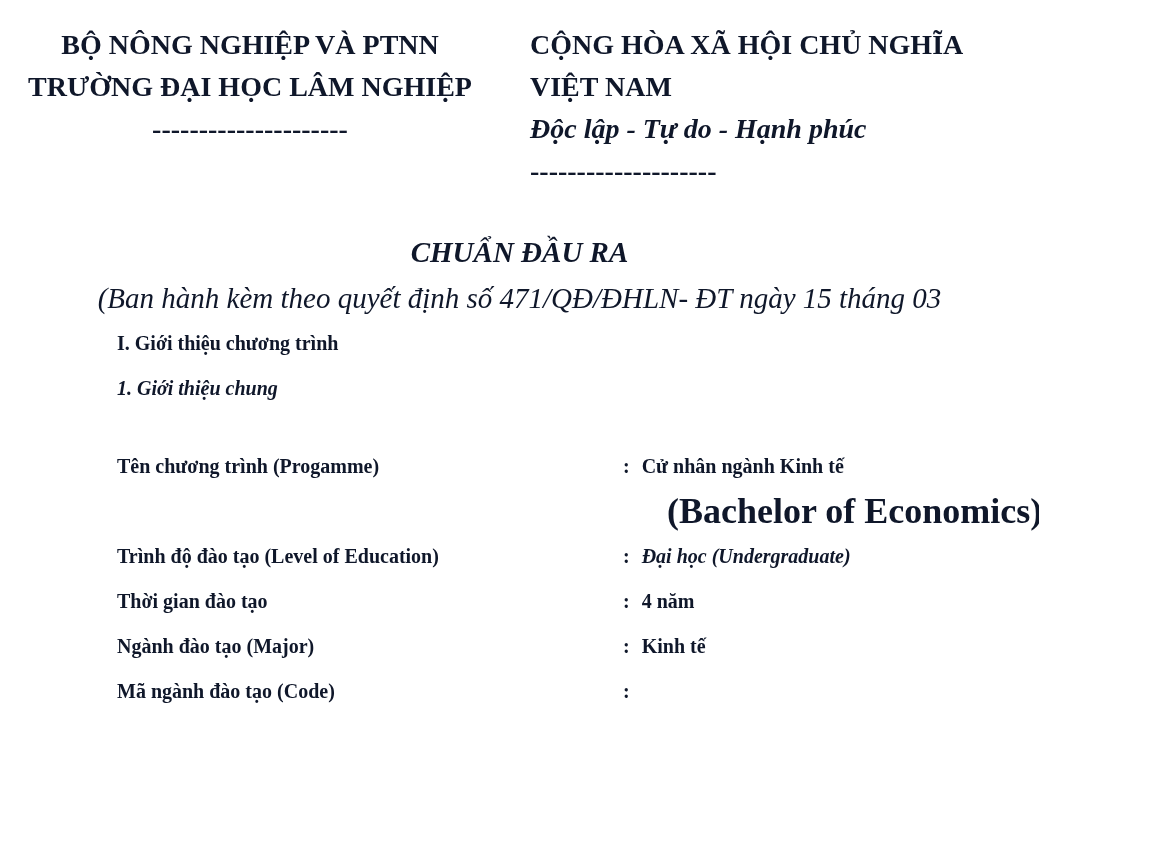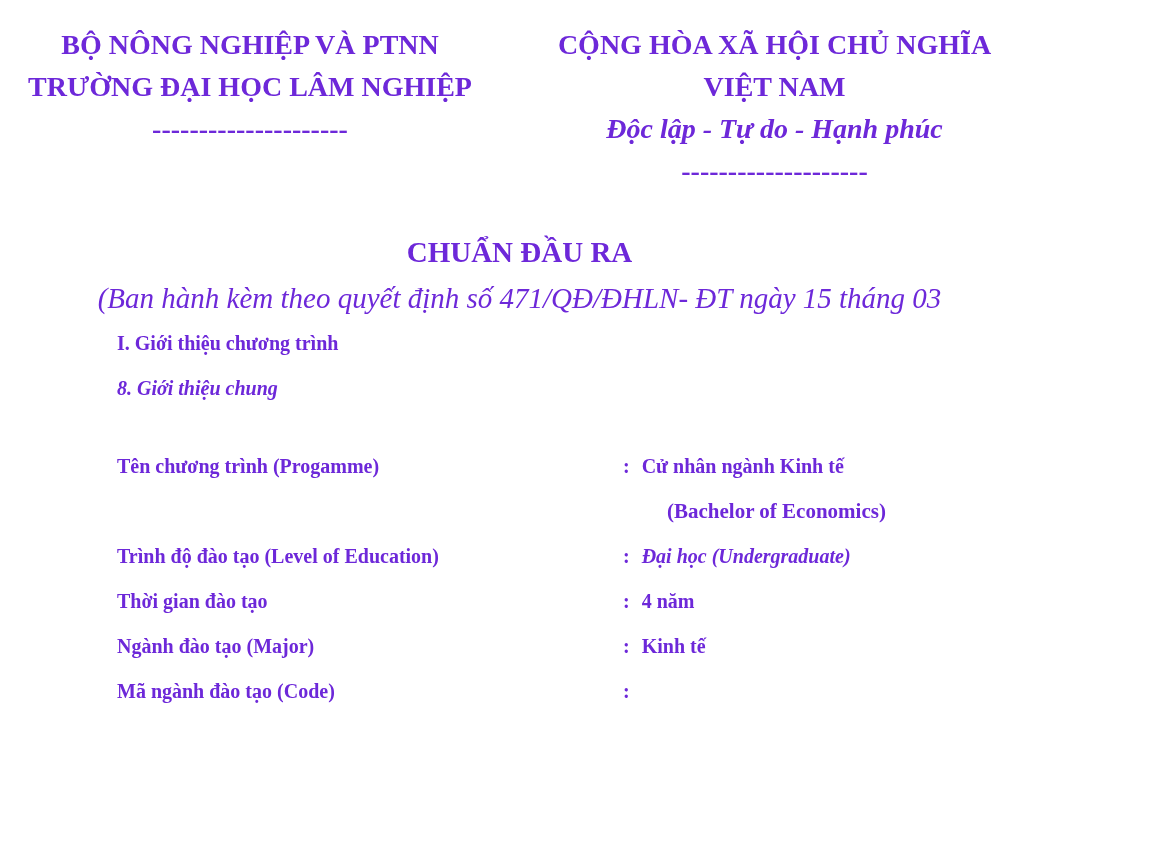--- a/index.html
+++ b/index.html
@@ -5,56 +5,57 @@
   html, body {
     margin: 0;
     padding: 0;
     background: #ffffff;
   }
   .page {
     position: relative;
     width: 1039px;
     height: 862px;
     background: #ffffff;
-    color: #6d28d9;
+    color: #0f172a;
     font-family: "Liberation Serif", "DejaVu Serif", serif;
     overflow: hidden;
   }
   
   .doc-header {
     display: flex;
     padding-top: 24px;
     font-weight: bold;
     font-size: 28px;
     line-height: 42px;
   }
   .header-left {
     width: 500px;
     text-align: center;
   }
   .header-right {
     flex: 1;
     padding-left: 30px;
     padding-right: 20px;
-    text-align: center;
+    text-align: left;
   }
   .motto {
     font-style: italic;
   }
   .divider-dashes {
     font-weight: bold;
     letter-spacing: 0px;
   }
   
   .title-block {
     margin-top: 38px;
     text-align: center;
     font-weight: bold;
     font-size: 29px;
     line-height: 45px;
+    font-style: italic;
   }
   .subtitle-block {
     text-align: center;
     font-style: italic;
     font-size: 29px;
     line-height: 46px;
   }
   
   .section-heading,
   .subsection-heading,
@@ -79,21 +80,21 @@
   }
   .info-value {
     margin-left: 12px;
   }
   .value-italic {
     font-style: italic;
   }
   .info-row-continuation {
     padding-left: 667px;
     font-weight: bold;
-    font-size: 21px;
+    font-size: 36px;
     line-height: 45px;
     white-space: nowrap;
   }
 </style>
 </head>
 <body>
 
 <div class="page">
 
   <div class="doc-header">
@@ -111,21 +112,21 @@
 
   <div class="title-block">
     <div>CHUẨN ĐẦU RA</div>
   </div>
 
   <div class="subtitle-block">
     <div>(Ban hành kèm theo quyết định số 471/QĐ/ĐHLN- ĐT ngày 15 tháng 03</div>
   </div>
 
   <div class="section-heading">I. Giới thiệu chương trình</div>
-  <div class="subsection-heading">8. Giới thiệu chung</div>
+  <div class="subsection-heading">1. Giới thiệu chung</div>
 
   <div class="info-block">
 
     <div class="info-row">
       <span class="info-label">Tên chương trình (Progamme)</span><span class="info-sep">:</span><span class="info-value">Cử nhân ngành Kinh tế</span>
     </div>
     <div class="info-row-continuation">(Bachelor of Economics)</div>
 
     <div class="info-row">
       <span class="info-label">Trình độ đào tạo (Level of Education)</span><span class="info-sep">:</span><span class="info-value value-italic">Đại học (Undergraduate)</span>

